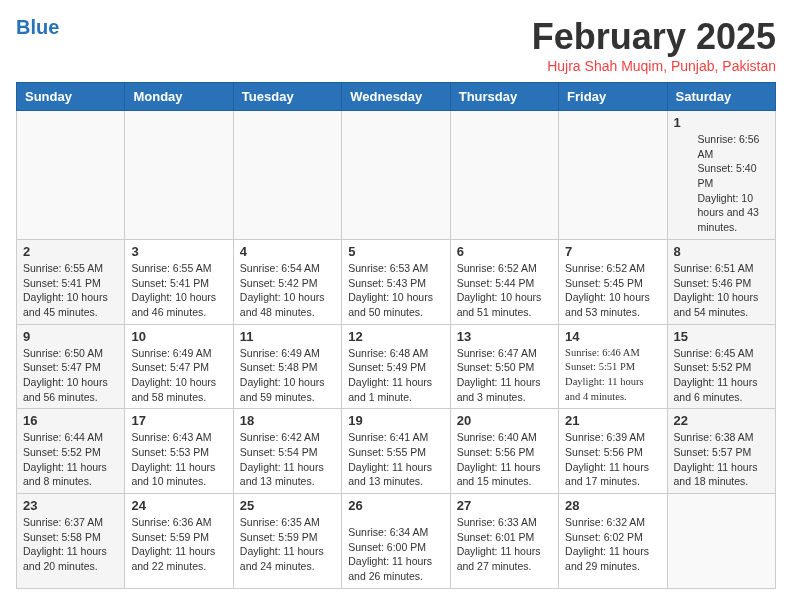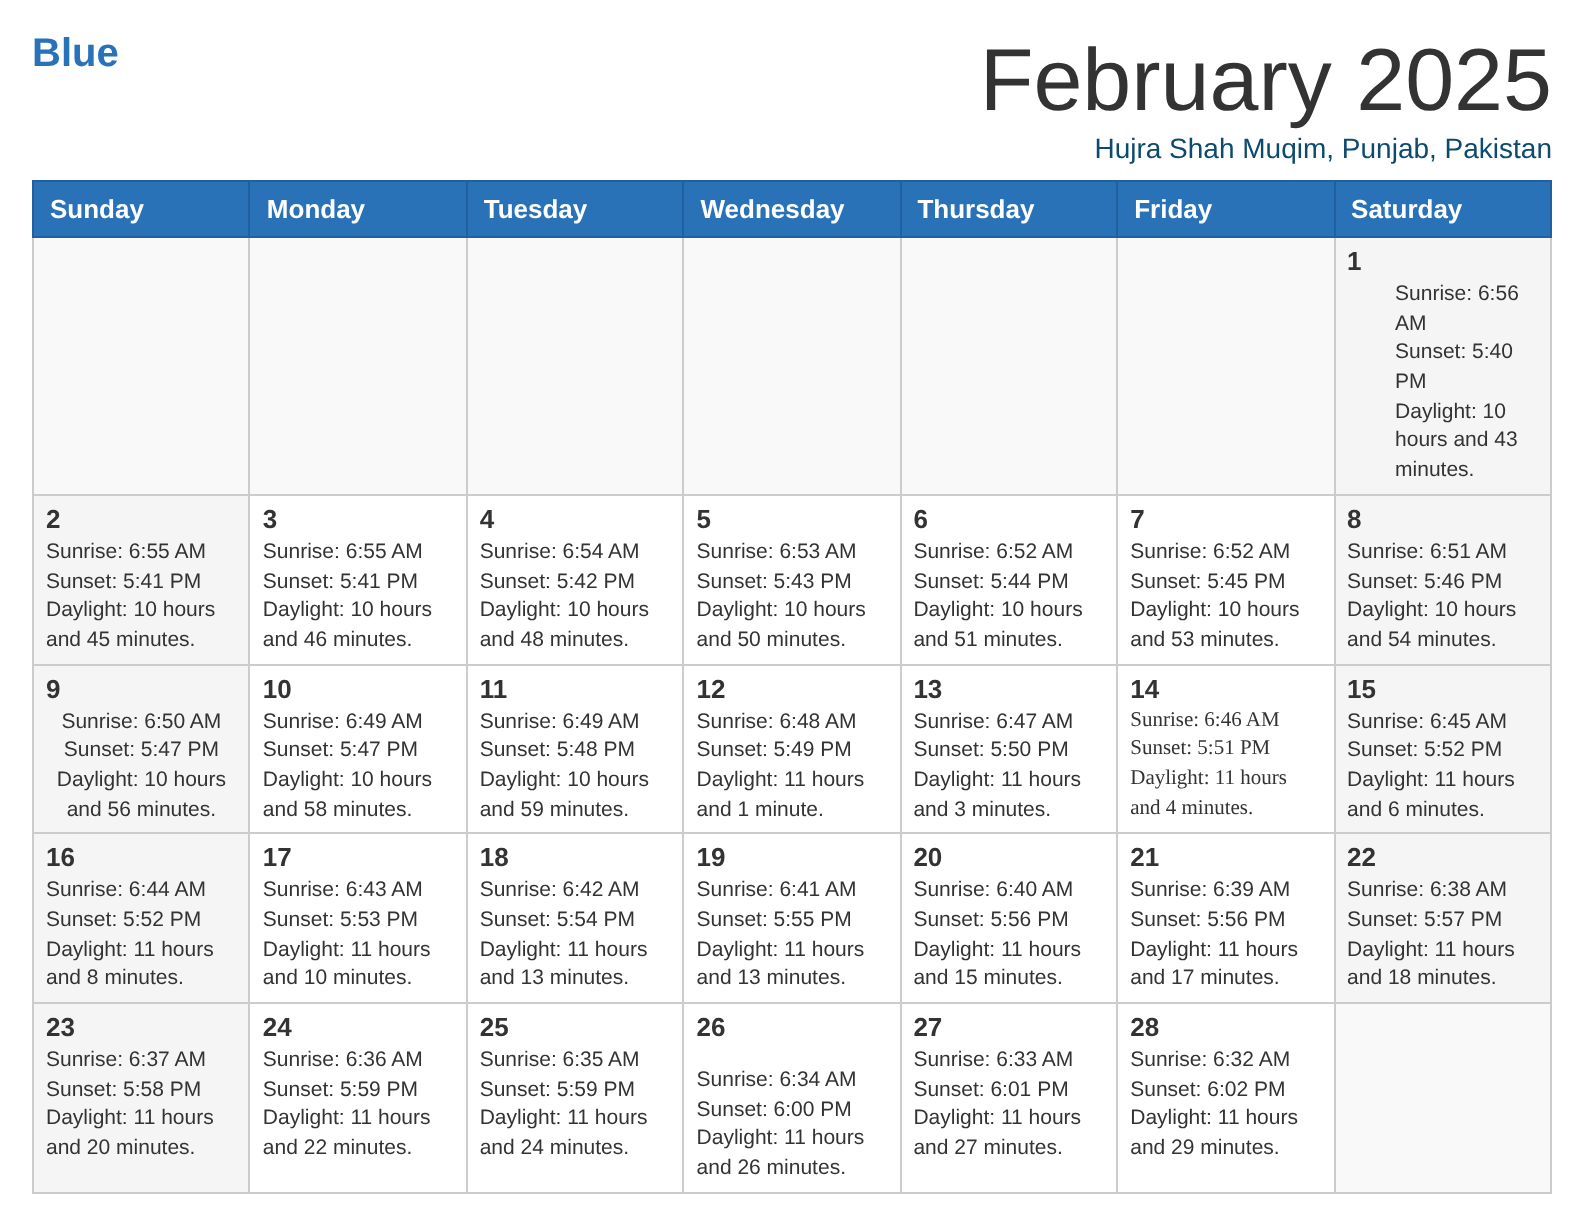--- a/index.html
+++ b/index.html
@@ -32,27 +32,27 @@
     .logo-blue { color: #2a72b8; font-weight: bold; }
     .logo-icon {
       width: 18px;
       height: 18px;
       margin-left: 2px;
     }
     .title-section {
       text-align: right;
     }
     .month-year {
-      font-size: 44px;
-      font-weight: normal;
+      font-size: 36px;
+      font-weight: bold;
       color: #333;
     }
     .location {
       font-size: 14px;
-      color: #0c4a6e;
+      color: #ef4444;
     }
     .calendar {
       width: 100%;
       border-collapse: collapse;
       border: 1px solid #ccc;
     }
     .calendar th {
       background: #2a72b8;
       color: #fff;
       text-align: left;
@@ -170,21 +170,21 @@
         <td class="weekend">
           <span class="day-num">8</span>
           <div class="day-info" style="white-space: pre-line;">Sunrise: 6:51 AM
 Sunset: 5:46 PM
 Daylight: 10 hours and 54 minutes.</div>
         </td>
       </tr>
       <tr>
         <td class="weekend">
           <span class="day-num">9</span>
-          <div class="day-info" style="white-space: pre-line; text-align: center;">Sunrise: 6:50 AM
+          <div class="day-info" style="white-space: pre-line;">Sunrise: 6:50 AM
 Sunset: 5:47 PM
 Daylight: 10 hours and 56 minutes.</div>
         </td>
         <td>
           <span class="day-num">10</span>
           <div class="day-info" style="white-space: pre-line;">Sunrise: 6:49 AM
 Sunset: 5:47 PM
 Daylight: 10 hours and 58 minutes.</div>
         </td>
         <td>

